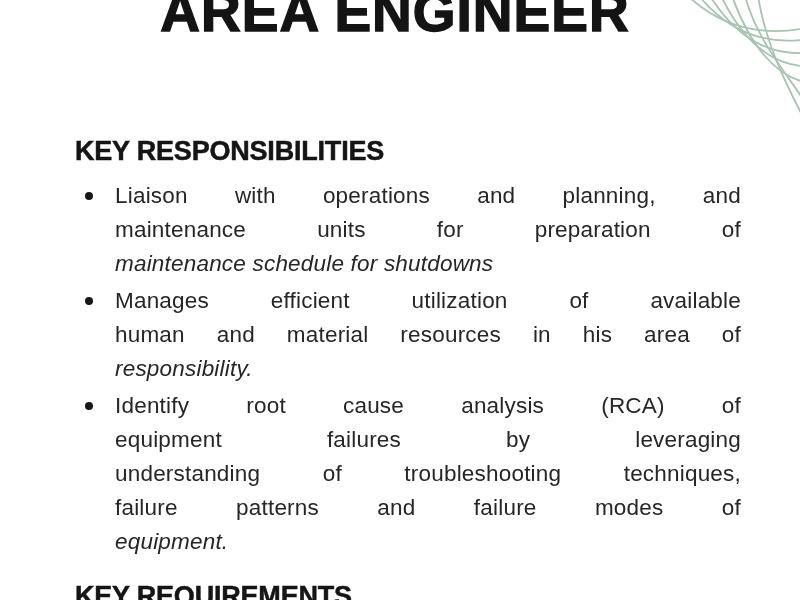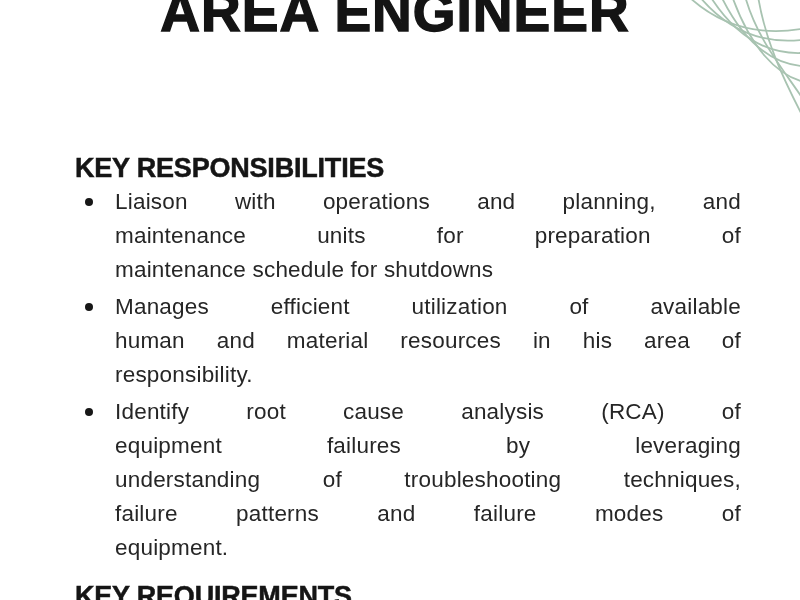--- a/index.html
+++ b/index.html
@@ -37,34 +37,34 @@
     letter-spacing: 1px;
     color: #141414;
     -webkit-text-stroke: 1.4px #141414;
   }
   .title span { display: block; }
 
   
   .content {
     position: absolute;
     left: 75px;
-    top: 154px;
+    top: 137px;
     width: 666px;
   }
   .section-heading {
     font-size: 27px;
     font-weight: 700;
     letter-spacing: -0.2px;
     line-height: 28px;
     color: #151515;
     -webkit-text-stroke: 0.5px #151515;
   }
   ul.bullets {
     list-style: none;
-    margin-top: 3px;
+    margin-top: 14px;
   }
   ul.bullets li {
     display: flex;
     align-items: flex-start;
   }
   ul.bullets li + li { margin-top: 3px; }
   .bullet-dot {
     flex: 0 0 auto;
     width: 8px;
     height: 8px;
@@ -75,21 +75,21 @@
   .lines { flex: 1 1 auto; margin-left: 22px; }
   .jline {
     font-size: 22.5px;
     line-height: 34px;
     letter-spacing: 0.2px;
     color: #262626;
     text-align: justify;
     text-align-last: justify;
     white-space: nowrap;
   }
-  .jline.last { text-align-last: left; }
+  .jline.last { text-align-last: left; font-style: italic; }
 
   
   .bottom-heading {
     position: absolute;
     left: 75px;
     top: 582px;
   }
 </style>
 </head>
 <body>

